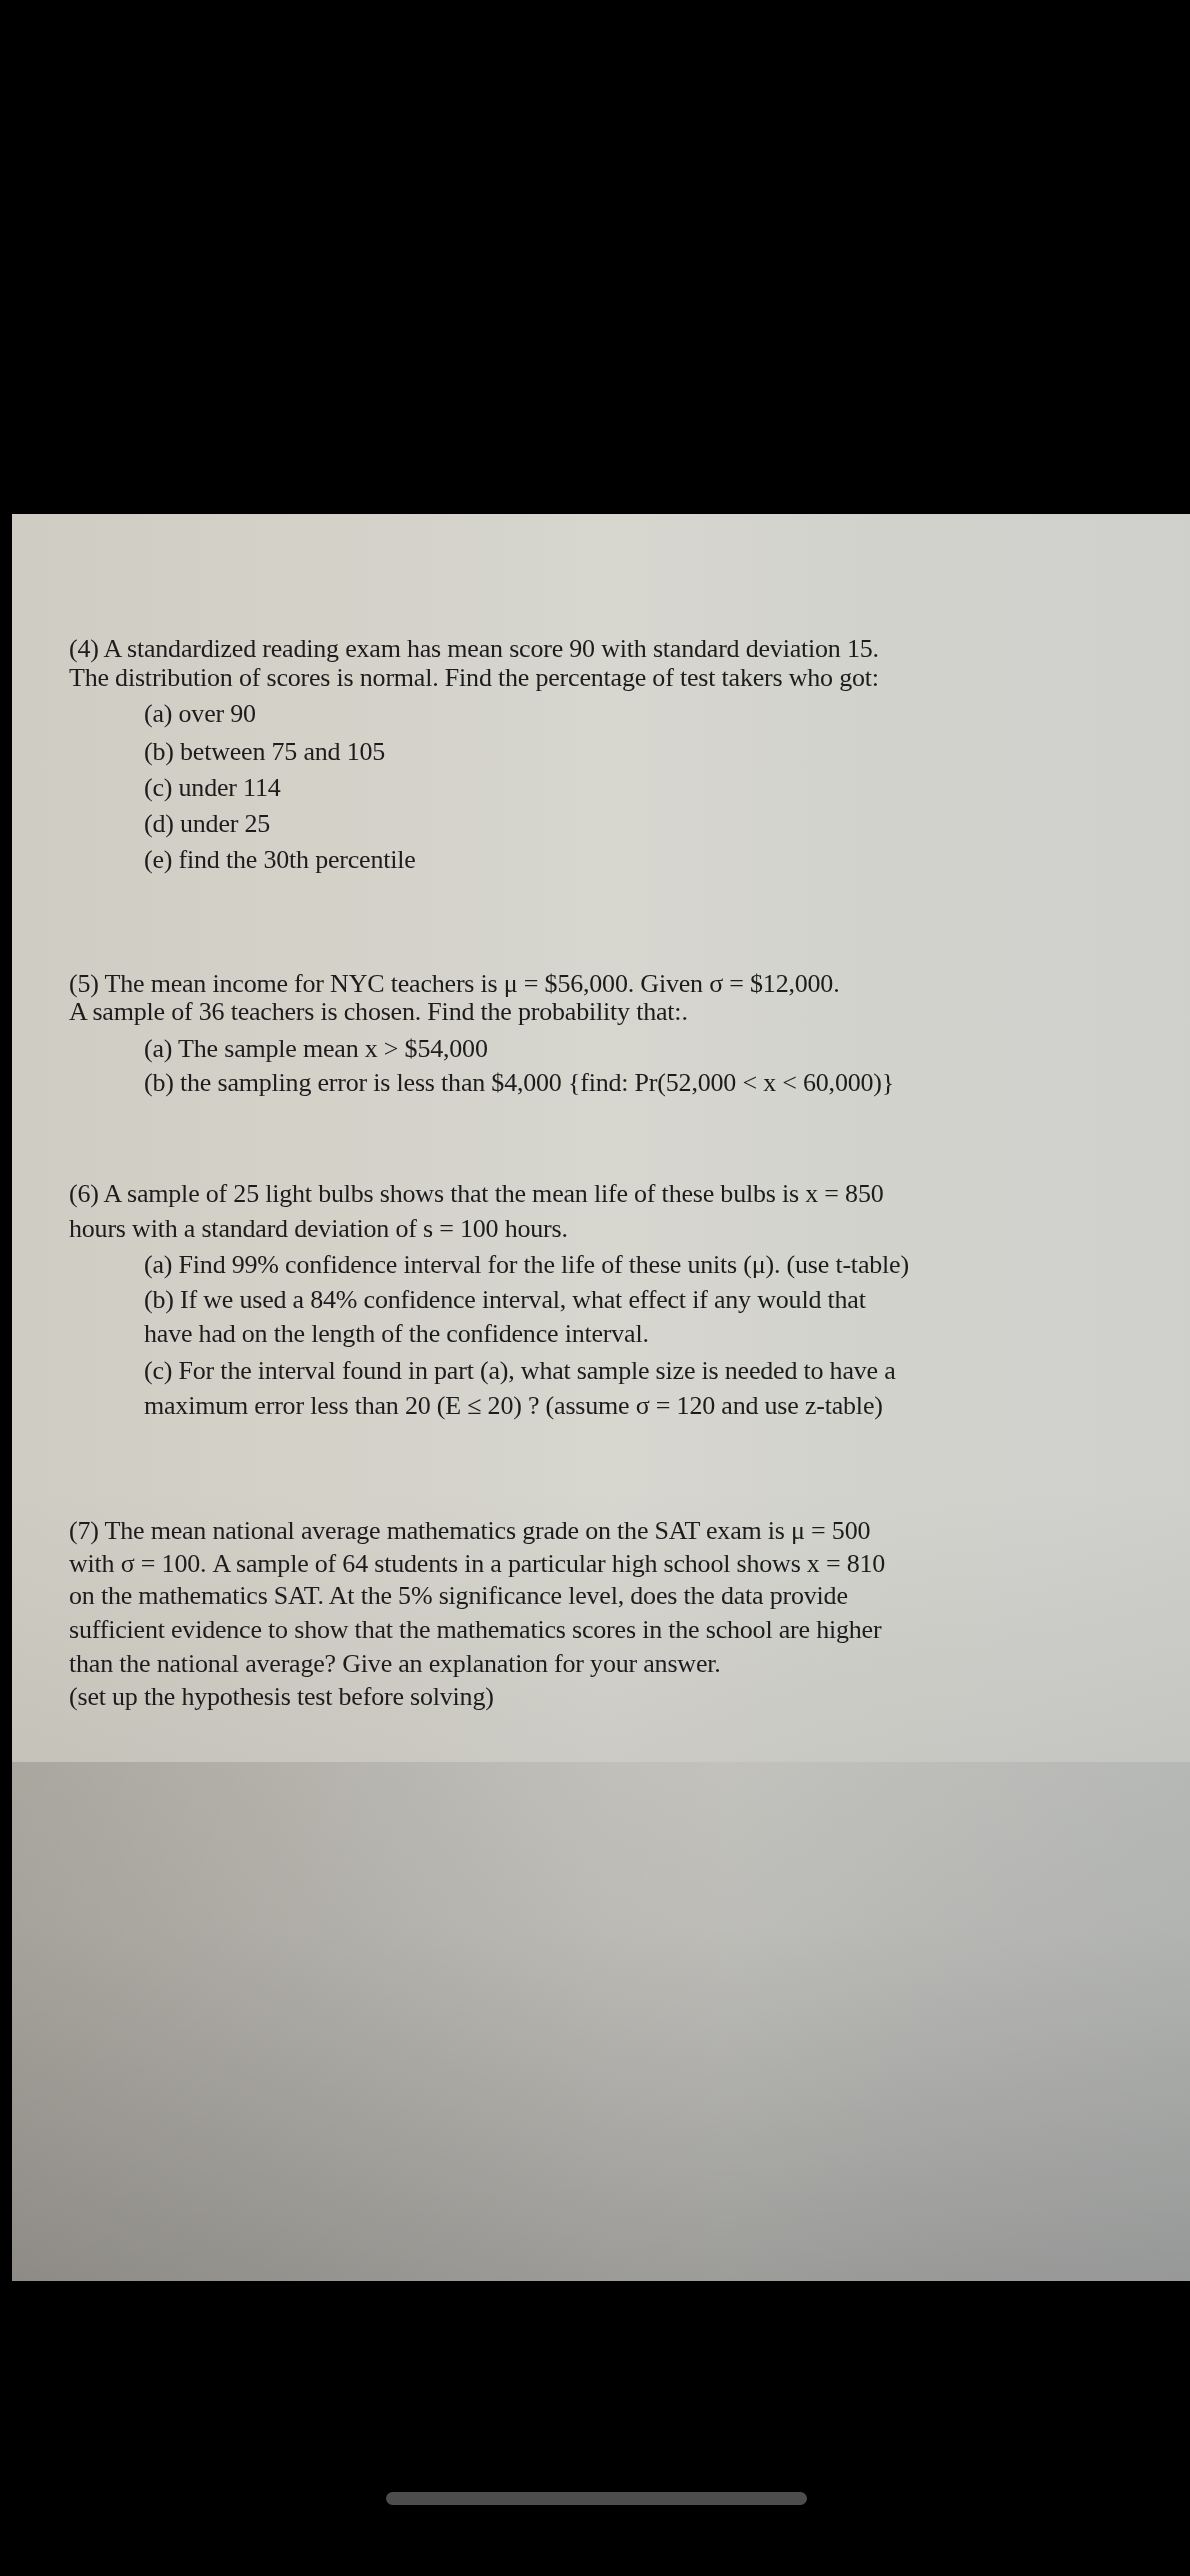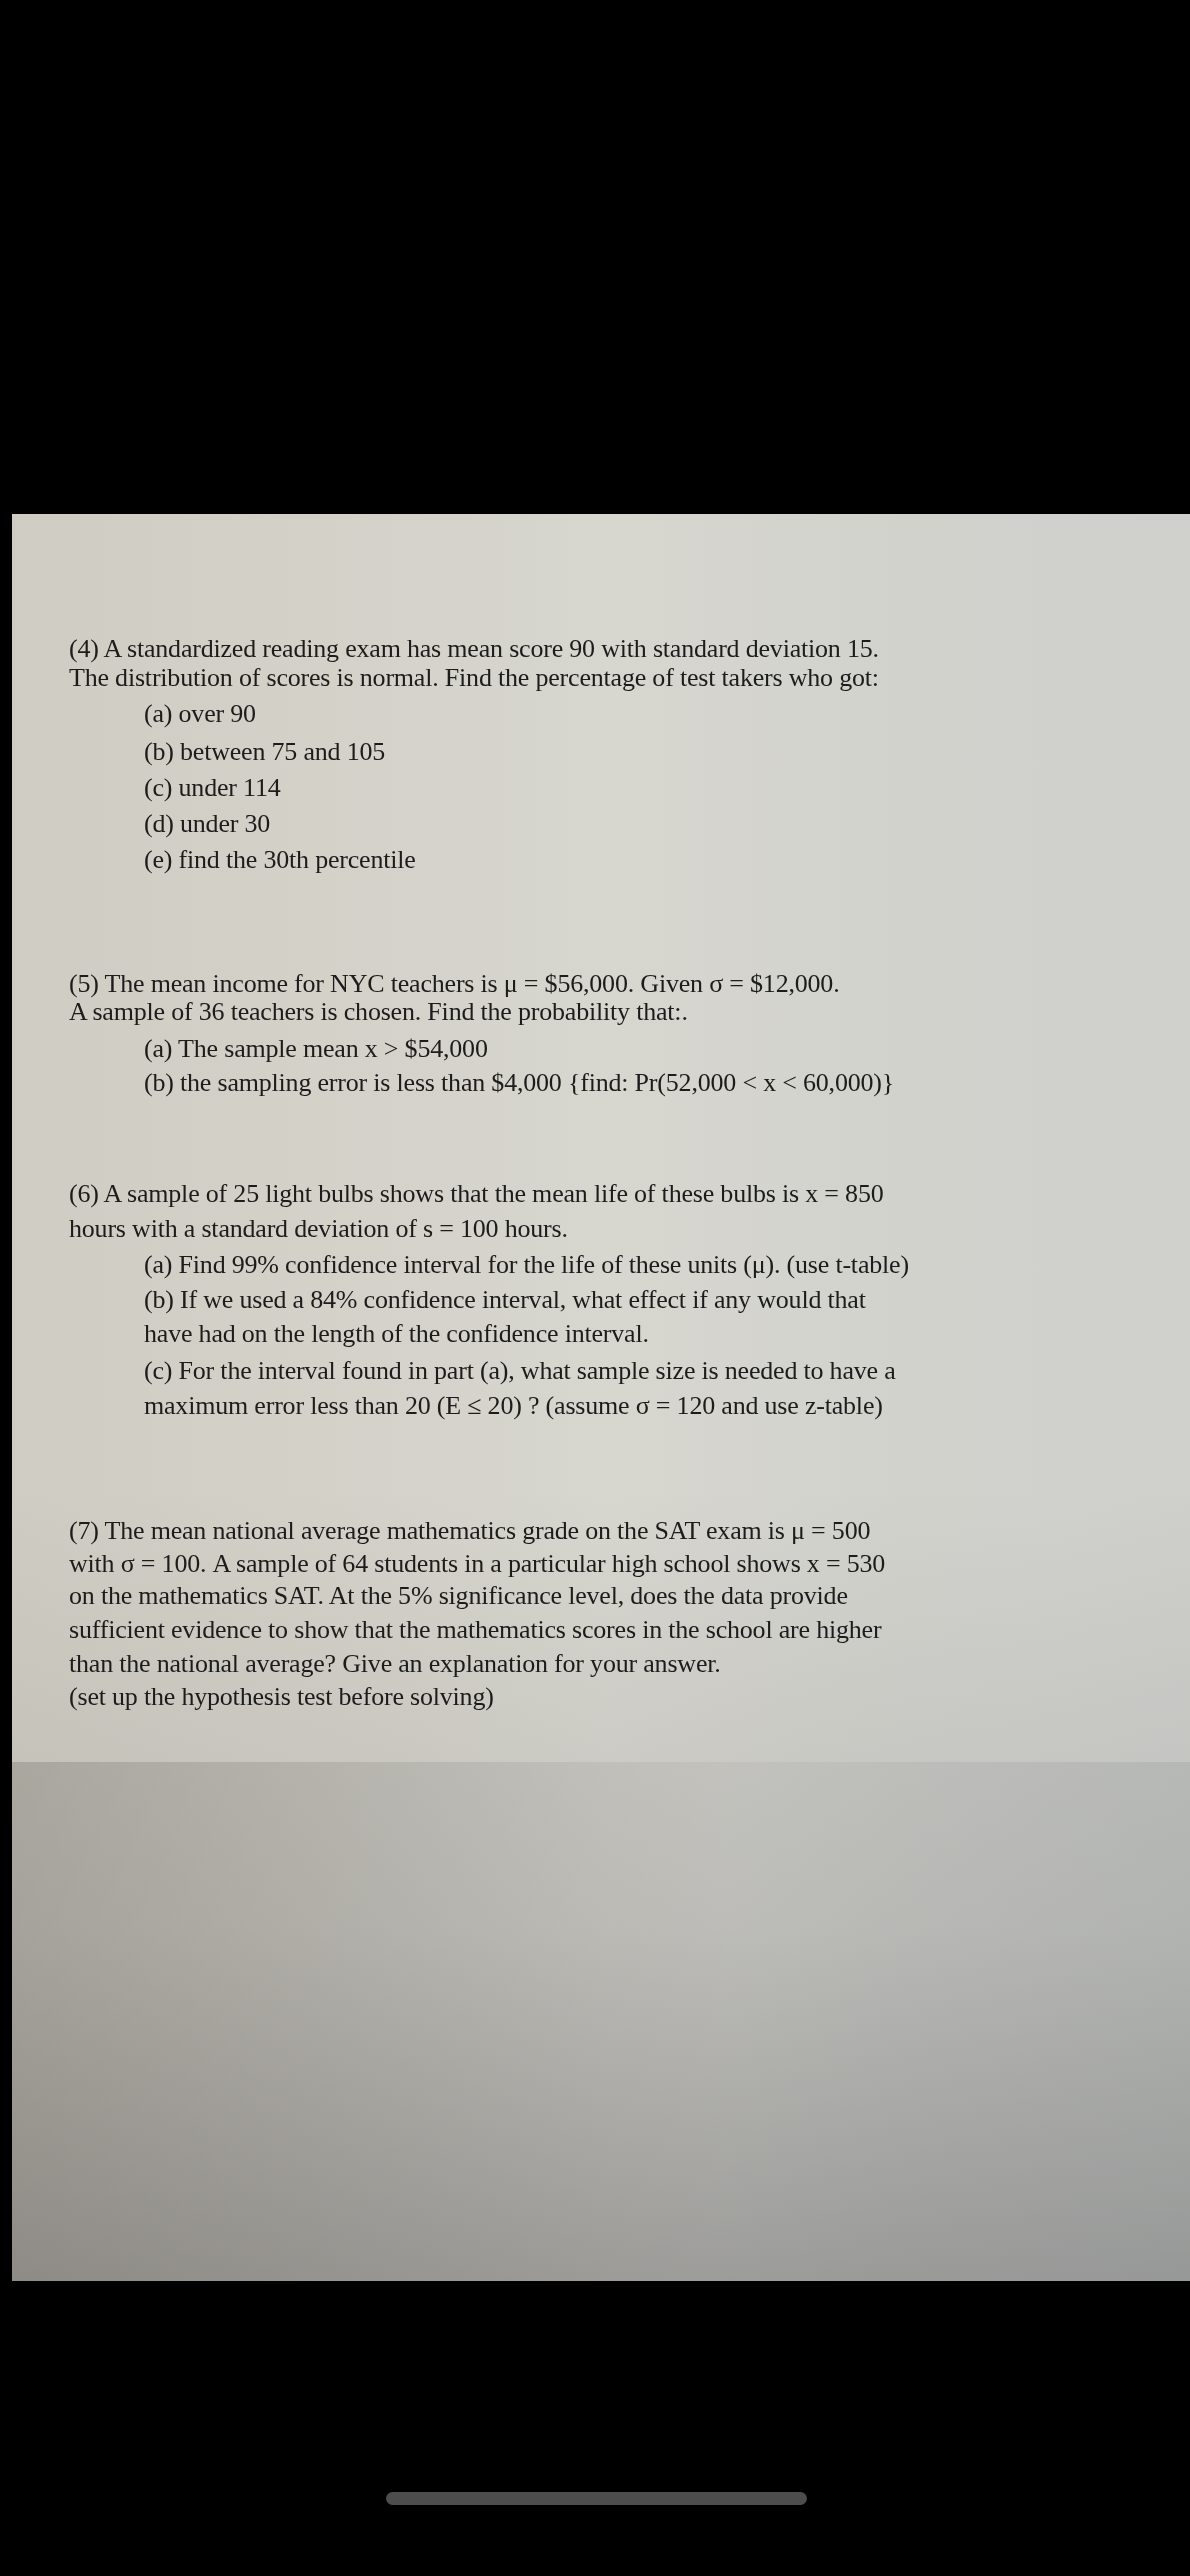--- a/index.html
+++ b/index.html
@@ -64,21 +64,21 @@
 <body>
 
 <div class="photo">
 
   <div class="problem" style="top:0;">
     <div class="line stem" style="top:122px;">(4)  A standardized reading exam has mean score 90 with standard deviation 15.</div>
     <div class="line stem" style="top:151px;">The distribution of scores is normal.  Find the percentage of test takers who got:</div>
     <div class="line sub" style="top:187px;">(a)  over 90</div>
     <div class="line sub" style="top:225px;">(b)  between 75 and 105</div>
     <div class="line sub" style="top:261px;">(c)  under 114</div>
-    <div class="line sub" style="top:297px;">(d) under 30</div>
+    <div class="line sub" style="top:297px;">(d) under 25</div>
     <div class="line sub" style="top:333px;">(e) find the 30th percentile</div>
   </div>
 
   <div class="problem" style="top:0;">
     <div class="line stem" style="top:457px;">(5) The mean income for NYC teachers is μ = $56,000.  Given  σ = $12,000.</div>
     <div class="line stem" style="top:485px;">A sample of 36 teachers is chosen.  Find the probability that:.</div>
     <div class="line sub" style="top:522px;">(a) The sample mean  x  &gt;  $54,000</div>
     <div class="line sub" style="top:556px;">(b)  the sampling error is less than $4,000  {find:  Pr(52,000  &lt; x &lt;  60,000)}</div>
   </div>
 
@@ -87,21 +87,21 @@
     <div class="line stem" style="top:702px;">hours with a standard deviation of  s = 100 hours.</div>
     <div class="line sub" style="top:738px;">(a)  Find 99% confidence interval for the life of these units (μ). (use t-table)</div>
     <div class="line sub" style="top:773px;">(b)  If we used a 84% confidence interval, what effect if any would that</div>
     <div class="line sub-cont" style="top:807px;">have had on the length of the confidence interval.</div>
     <div class="line sub" style="top:844px;">(c)  For the interval found in part (a), what sample size is needed to have a</div>
     <div class="line sub-cont" style="top:879px;">maximum error less than 20 (E ≤ 20) ?  (assume  σ = 120 and use z-table)</div>
   </div>
 
   <div class="problem" style="top:0;">
     <div class="line stem" style="top:1004px;">(7) The mean national average mathematics grade on the SAT exam is  μ = 500</div>
-    <div class="line stem" style="top:1037px;">with  σ = 100.  A sample of 64 students in a particular high school shows  x = 530</div>
+    <div class="line stem" style="top:1037px;">with  σ = 100.  A sample of 64 students in a particular high school shows  x = 810</div>
     <div class="line stem" style="top:1069px;">on the mathematics SAT.  At the 5% significance level, does the data provide</div>
     <div class="line stem" style="top:1103px;">sufficient evidence to show that the mathematics scores in the school are higher</div>
     <div class="line stem" style="top:1137px;">than the national average?  Give an explanation for your answer.</div>
     <div class="line stem" style="top:1170px;">(set up the  hypothesis test before solving)</div>
   </div>
 
 </div>
 
 <div class="home-indicator"></div>
 

